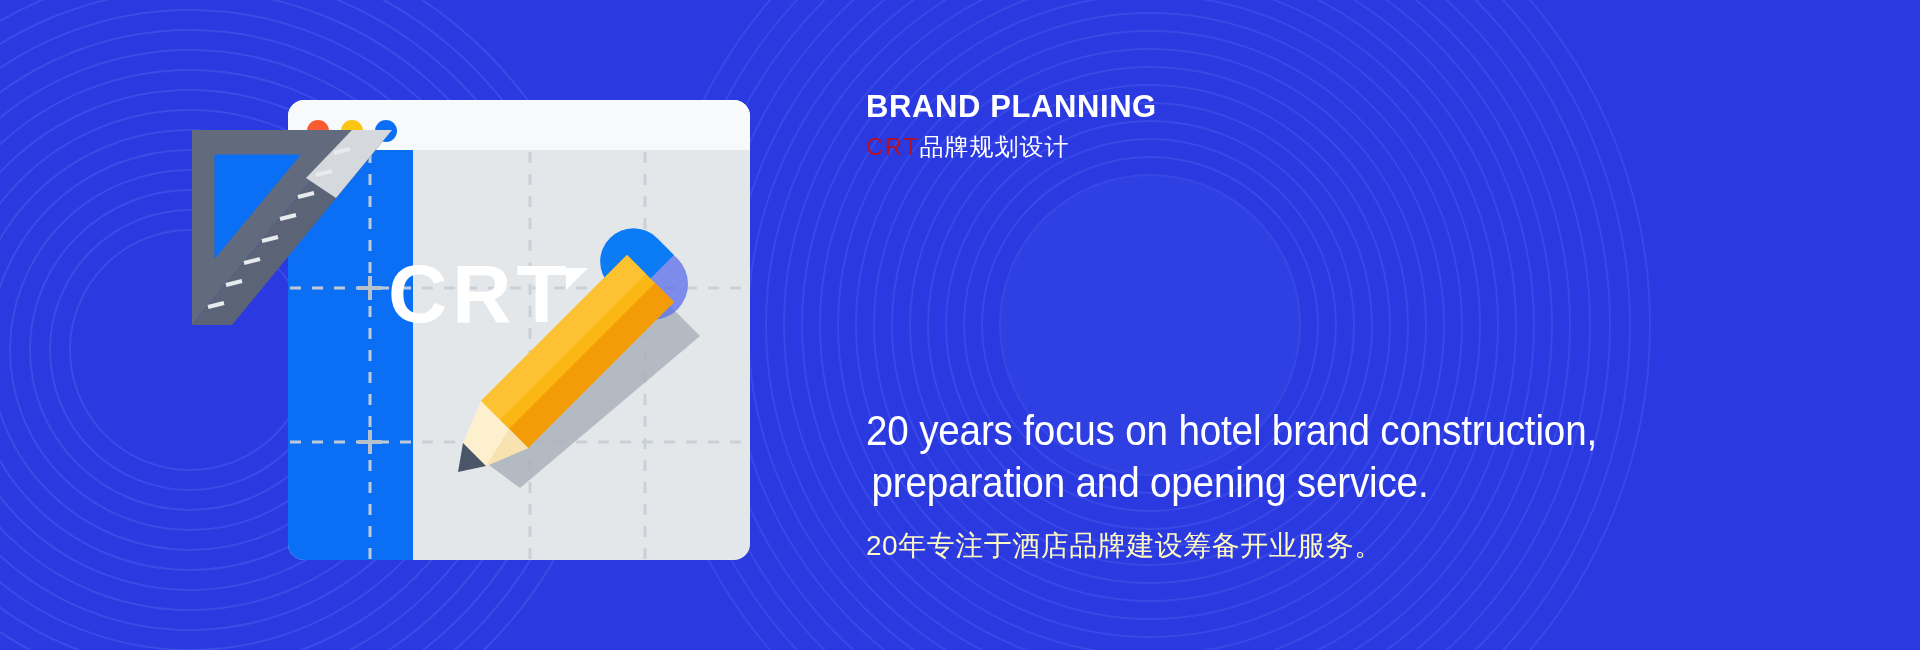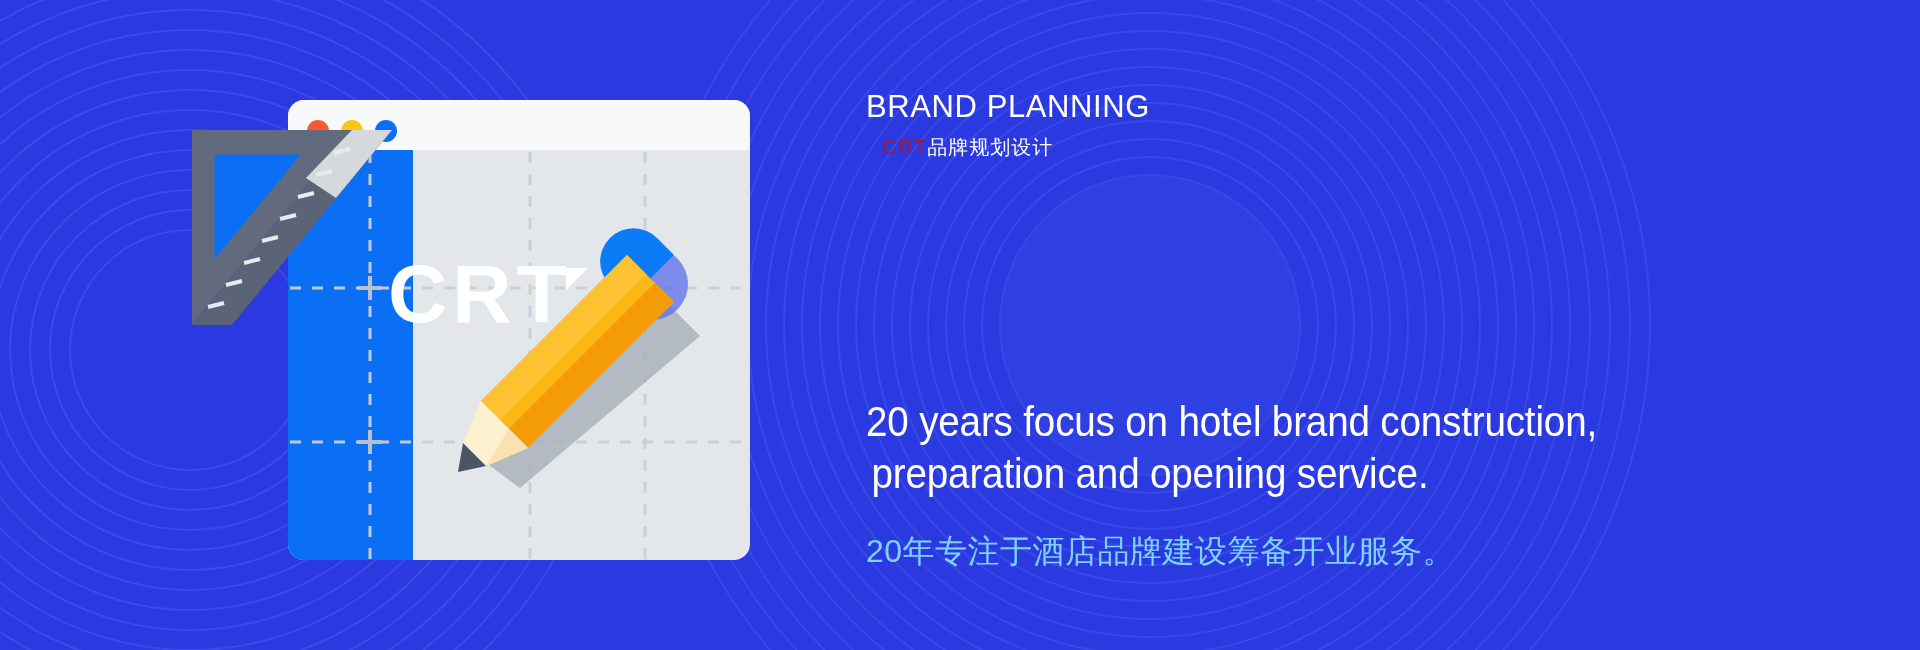--- a/index.html
+++ b/index.html
@@ -43,58 +43,57 @@
   .eyebrow {
     position:absolute;
     left:0; top:88px;
     width:620px;
   }
   .eyebrow-line {
     font-size:31px;
     line-height:38px;
     letter-spacing:0.6px;
     color:#ffffff;
-    font-weight:400;
+    font-weight:700;
     white-space:nowrap;
   }
   .eyebrow-cn {
     margin-top:6px;
-    font-size:20px;
+    font-size:24px;
     line-height:30px;
     letter-spacing:1px;
     color:#ffffff;
     white-space:nowrap;
-    margin-left:16px;
   }
   .eyebrow-cn .crt {
     color:#b01229;
     letter-spacing:1.5px;
   }
 
   .headline {
     position:absolute;
-    left:0; top:396px;
+    left:0; top:405px;
     width:1000px;
   }
   .hl-en {
     font-size:42px;
     line-height:52px;
     color:#ffffff;
     font-weight:400;
     letter-spacing:-0.2px;
     transform:scaleX(0.92);
     transform-origin:left center;
     white-space:nowrap;
   }
   .hl-en.l2 { padding-left:6px; }
   .hl-cn {
-    margin-top:26px;
-    font-size:32px;
+    margin-top:12px;
+    font-size:28px;
     line-height:50px;
-    color:#7dd3fc;
+    color:#fef9c3;
     letter-spacing:0.5px;
     white-space:nowrap;
   }
 </style>
 </head>
 <body>
 
 <div id="banner">
 
   <div class="rings" style="left:-240px; top:-80px; width:860px; height:860px;">

